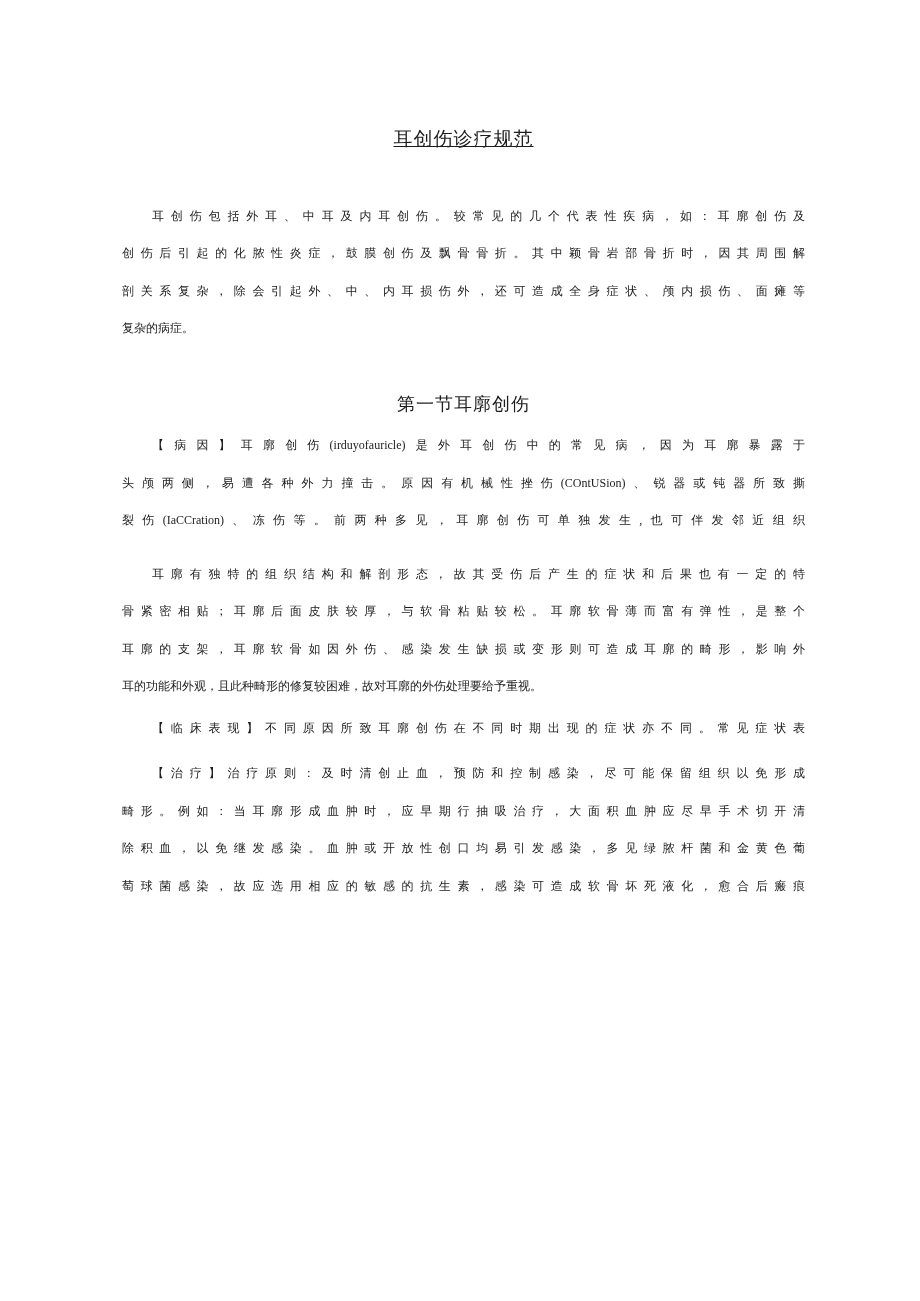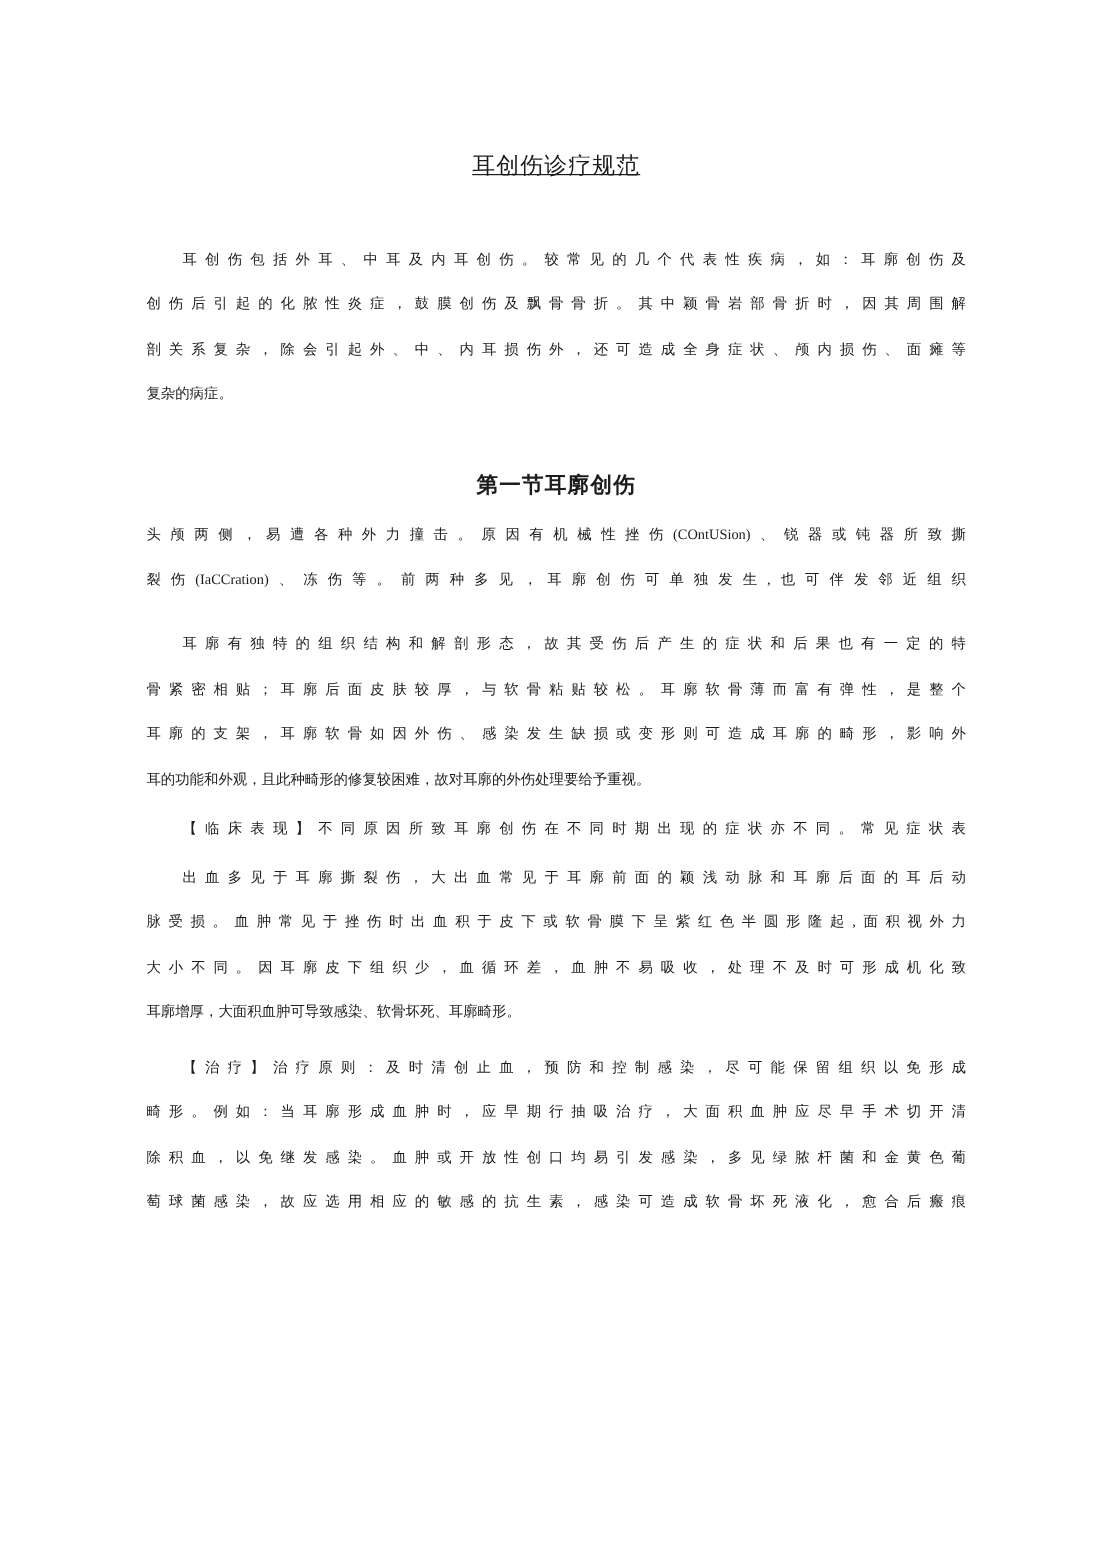--- a/index.html
+++ b/index.html
@@ -28,21 +28,20 @@
     text-align: center;
     letter-spacing: 1px;
     text-decoration: underline;
   }
   .heading {
     margin-top: 38px;
     line-height: 37.5px;
     font-size: 18px;
     text-align: center;
     letter-spacing: 1px;
-    font-weight: bold;
   }
   .para { margin: 0; }
   .para.p1 { margin-top: 40px; }
   .para.p2 { margin-top: 4px; }
   .para.p3 { margin-top: 16px; }
   .para.p4 { margin-top: 4px; }
   .para.p5 { margin-top: 3px; }
   .para.p6 { margin-top: 8px; }
   .line {
     line-height: 37.5px;
@@ -70,41 +69,36 @@
   <div class="para p1">
     <div class="line full indent">耳创伤包括外耳、中耳及内耳创伤。较常见的几个代表性疾病，如：耳廓创伤及</div>
     <div class="line full">创伤后引起的化脓性炎症，鼓膜创伤及飘骨骨折。其中颖骨岩部骨折时，因其周围解</div>
     <div class="line full">剖关系复杂，除会引起外、中、内耳损伤外，还可造成全身症状、颅内损伤、面瘫等</div>
     <div class="line">复杂的病症。</div>
   </div>
 
   <div class="heading">第一节耳廓创伤</div>
 
   <div class="para p2">
+    <div class="line full indent">【病因】耳廓创伤(irduyofauricle)是外耳创伤中的常见病，因为耳廓暴露于</div>
     <div class="line full">头颅两侧，易遭各种外力撞击。原因有机械性挫伤(COntUSion)、锐器或钝器所致撕</div>
     <div class="line full">裂伤(IaCCration)、冻伤等。前两种多见，耳廓创伤可单独发生,也可伴发邻近组织</div>
   </div>
 
   <div class="para p3">
     <div class="line full indent">耳廓有独特的组织结构和解剖形态，故其受伤后产生的症状和后果也有一定的特</div>
     <div class="line full">骨紧密相贴；耳廓后面皮肤较厚，与软骨粘贴较松。耳廓软骨薄而富有弹性，是整个</div>
     <div class="line full">耳廓的支架，耳廓软骨如因外伤、感染发生缺损或变形则可造成耳廓的畸形，影响外</div>
     <div class="line">耳的功能和外观，且此种畸形的修复较困难，故对耳廓的外伤处理要给予重视。</div>
   </div>
 
   <div class="para p4">
     <div class="line full indent">【临床表现】不同原因所致耳廓创伤在不同时期出现的症状亦不同。常见症状表</div>
   </div>
 
-  <div class="para p5">
-    <div class="line full indent">出血多见于耳廓撕裂伤，大出血常见于耳廓前面的颖浅动脉和耳廓后面的耳后动</div>
-    <div class="line full">脉受损。血肿常见于挫伤时出血积于皮下或软骨膜下呈紫红色半圆形隆起,面积视外力</div>
-    <div class="line full">大小不同。因耳廓皮下组织少，血循环差，血肿不易吸收，处理不及时可形成机化致</div>
-    <div class="line">耳廓增厚，大面积血肿可导致感染、软骨坏死、耳廓畸形。</div>
-  </div>
 
   <div class="para p6">
     <div class="line full indent">【治疗】治疗原则：及时清创止血，预防和控制感染，尽可能保留组织以免形成</div>
     <div class="line full">畸形。例如：当耳廓形成血肿时，应早期行抽吸治疗，大面积血肿应尽早手术切开清</div>
     <div class="line full">除积血，以免继发感染。血肿或开放性创口均易引发感染，多见绿脓杆菌和金黄色葡</div>
     <div class="line full">萄球菌感染，故应选用相应的敏感的抗生素，感染可造成软骨坏死液化，愈合后瘢痕</div>
   </div>
 
 </div>
 

